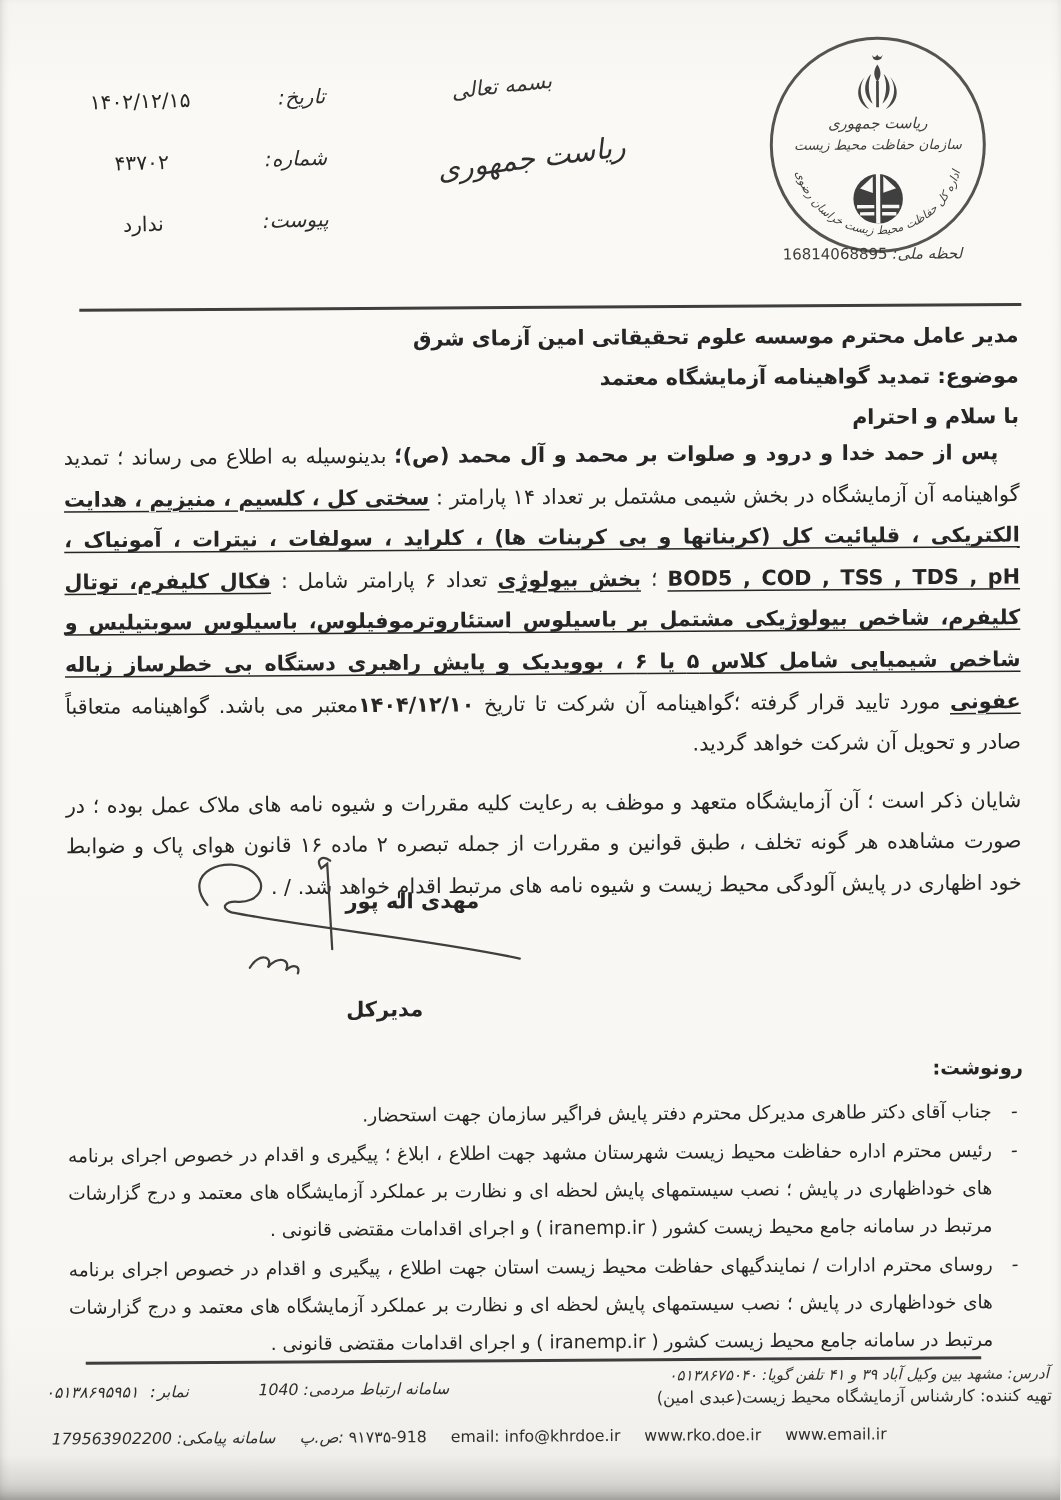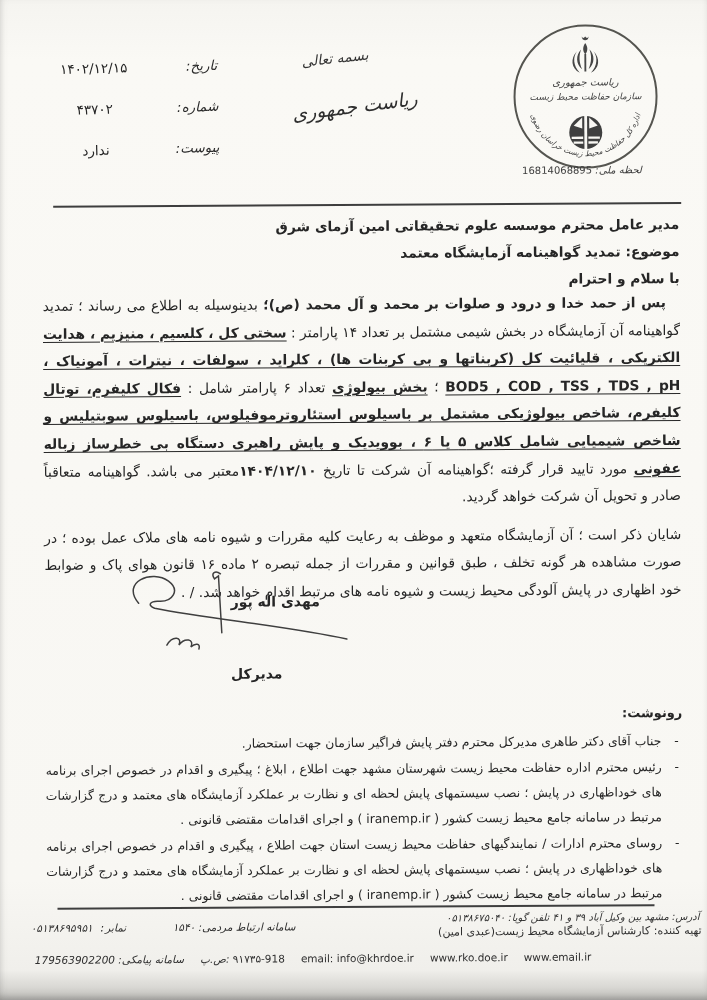--- a/index.html
+++ b/index.html
@@ -154,21 +154,21 @@
       <span class="cc-dash">-</span>
       <span class="cc-text">روسای محترم ادارات / نمایندگیهای حفاظت محیط زیست استان جهت اطلاع ، پیگیری و اقدام در خصوص اجرای برنامه های خوداظهاری در پایش ؛ نصب سیستمهای پایش لحظه ای  و نظارت بر عملکرد آزمایشگاه های معتمد و درج گزارشات مرتبط در سامانه جامع محیط زیست کشور ( iranemp.ir ) و اجرای اقدامات مقتضی قانونی .</span>
     </div>
   </div>
 
   <div class="rule rule2"></div>
 
   <div id="footer" class="abs">
     <span class="abs f-addr nas">آدرس: مشهد بین وکیل آباد ۳۹ و ۴۱   تلفن گویا: ۰۵۱۳۸۶۷۵۰۴۰</span>
     <span class="abs f-prepared">تهیه کننده:  کارشناس آزمایشگاه محیط زیست(عبدی امین)</span>
-    <span class="abs f-samane nas">سامانه ارتباط مردمی: ۱۵۴۰</span>
+    <span class="abs f-samane nas">سامانه ارتباط مردمی: 1040</span>
     <span class="abs f-fax nas">نمابر: ۰۵۱۳۸۶۹۵۹۵۱</span>
     <div class="f-row2">
       <span class="nas">سامانه پیامکی: 179563902200</span>
       <span><span class="nas">ص.پ:</span> <span class="ltr">۹۱۷۳۵-918</span></span>
       <span class="ltr">email: info@khrdoe.ir</span>
       <span class="ltr">www.rko.doe.ir</span>
       <span class="ltr">www.email.ir</span>
     </div>
   </div>
 

